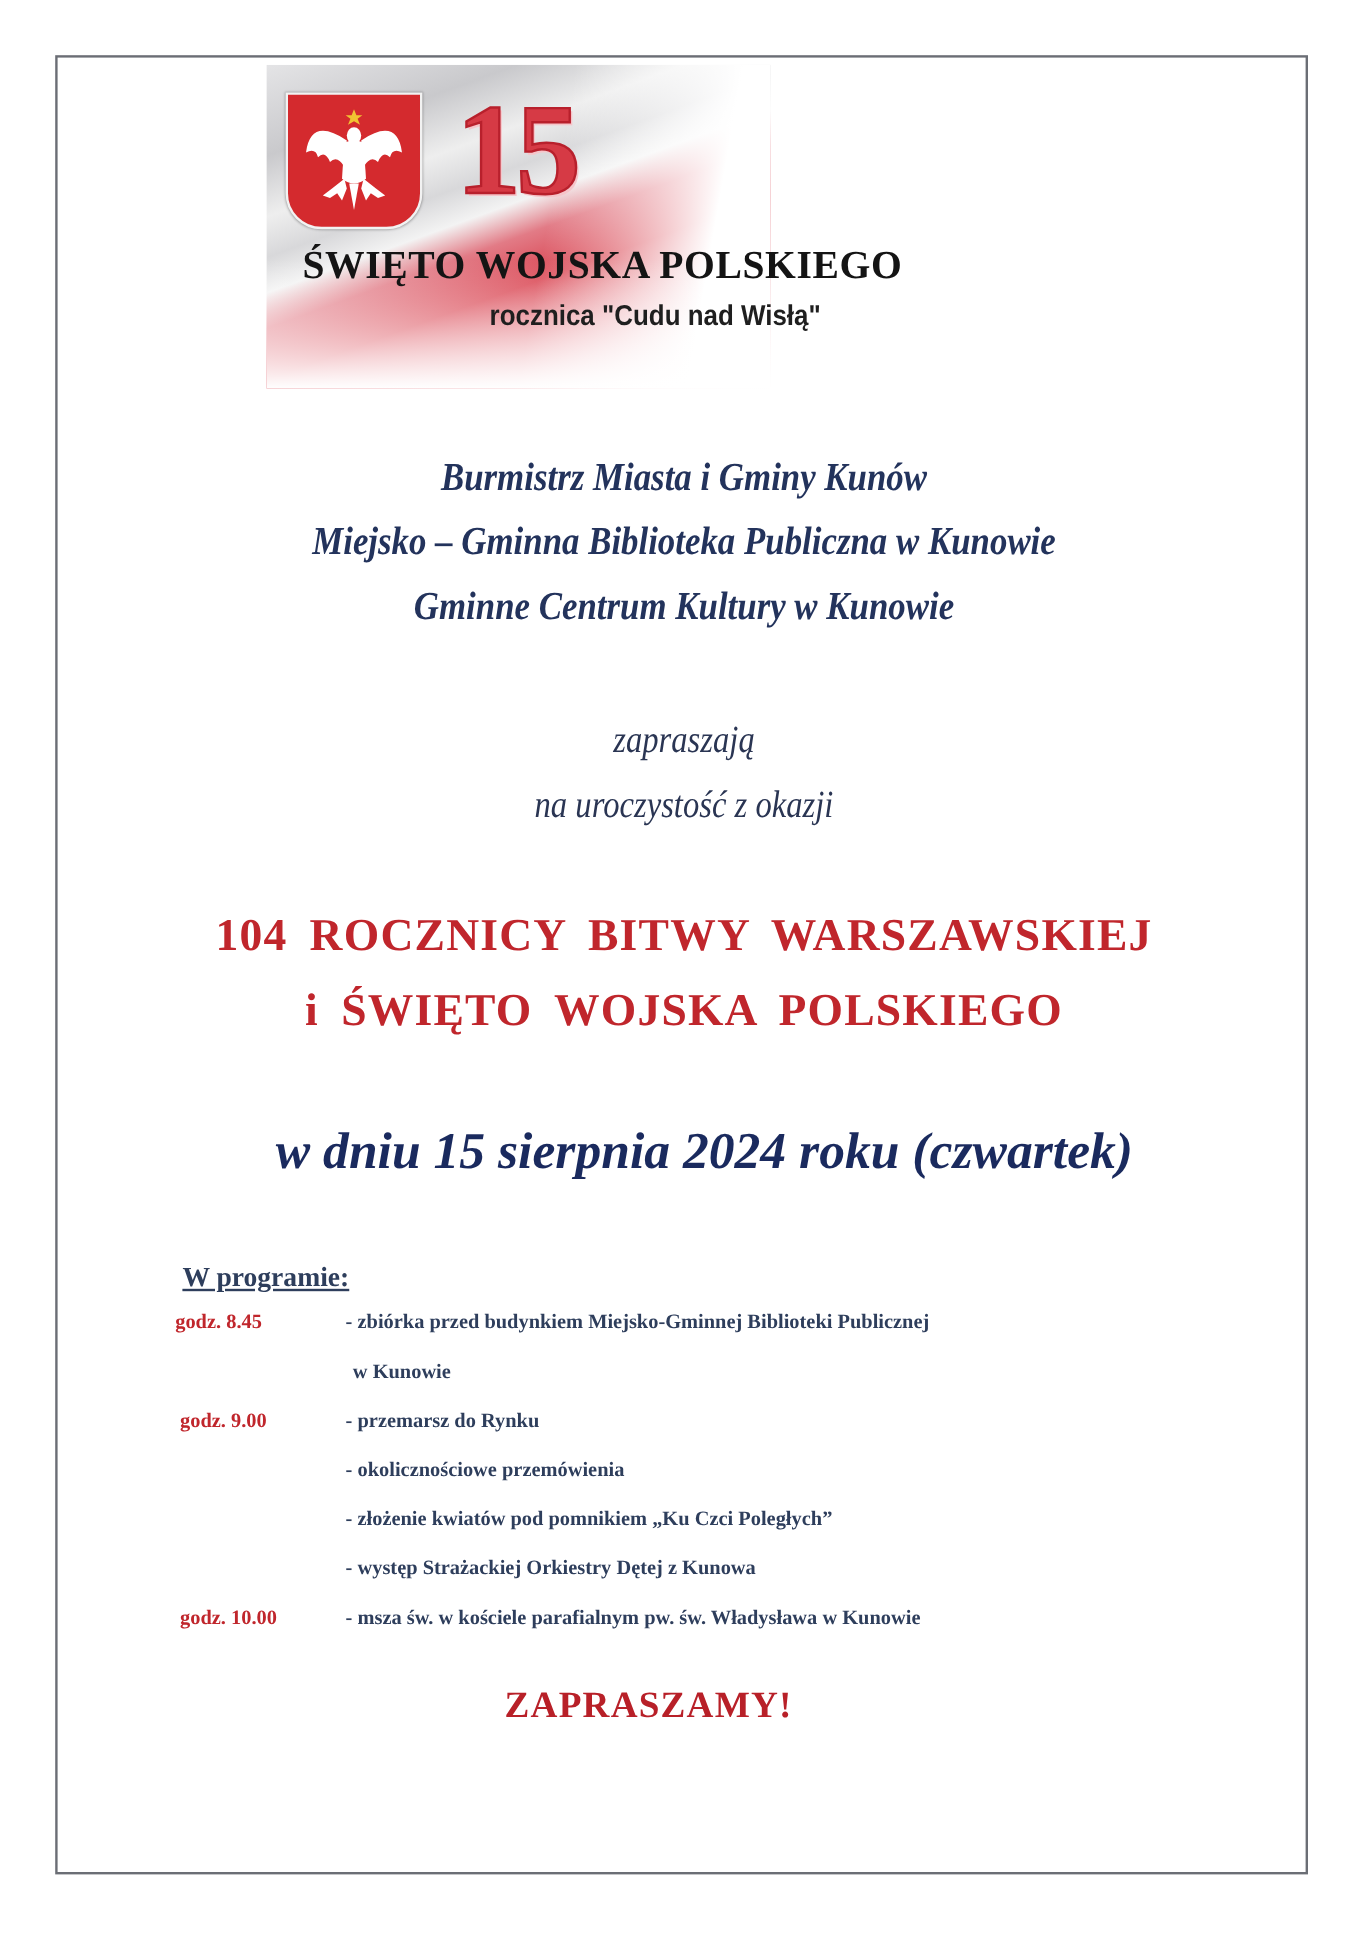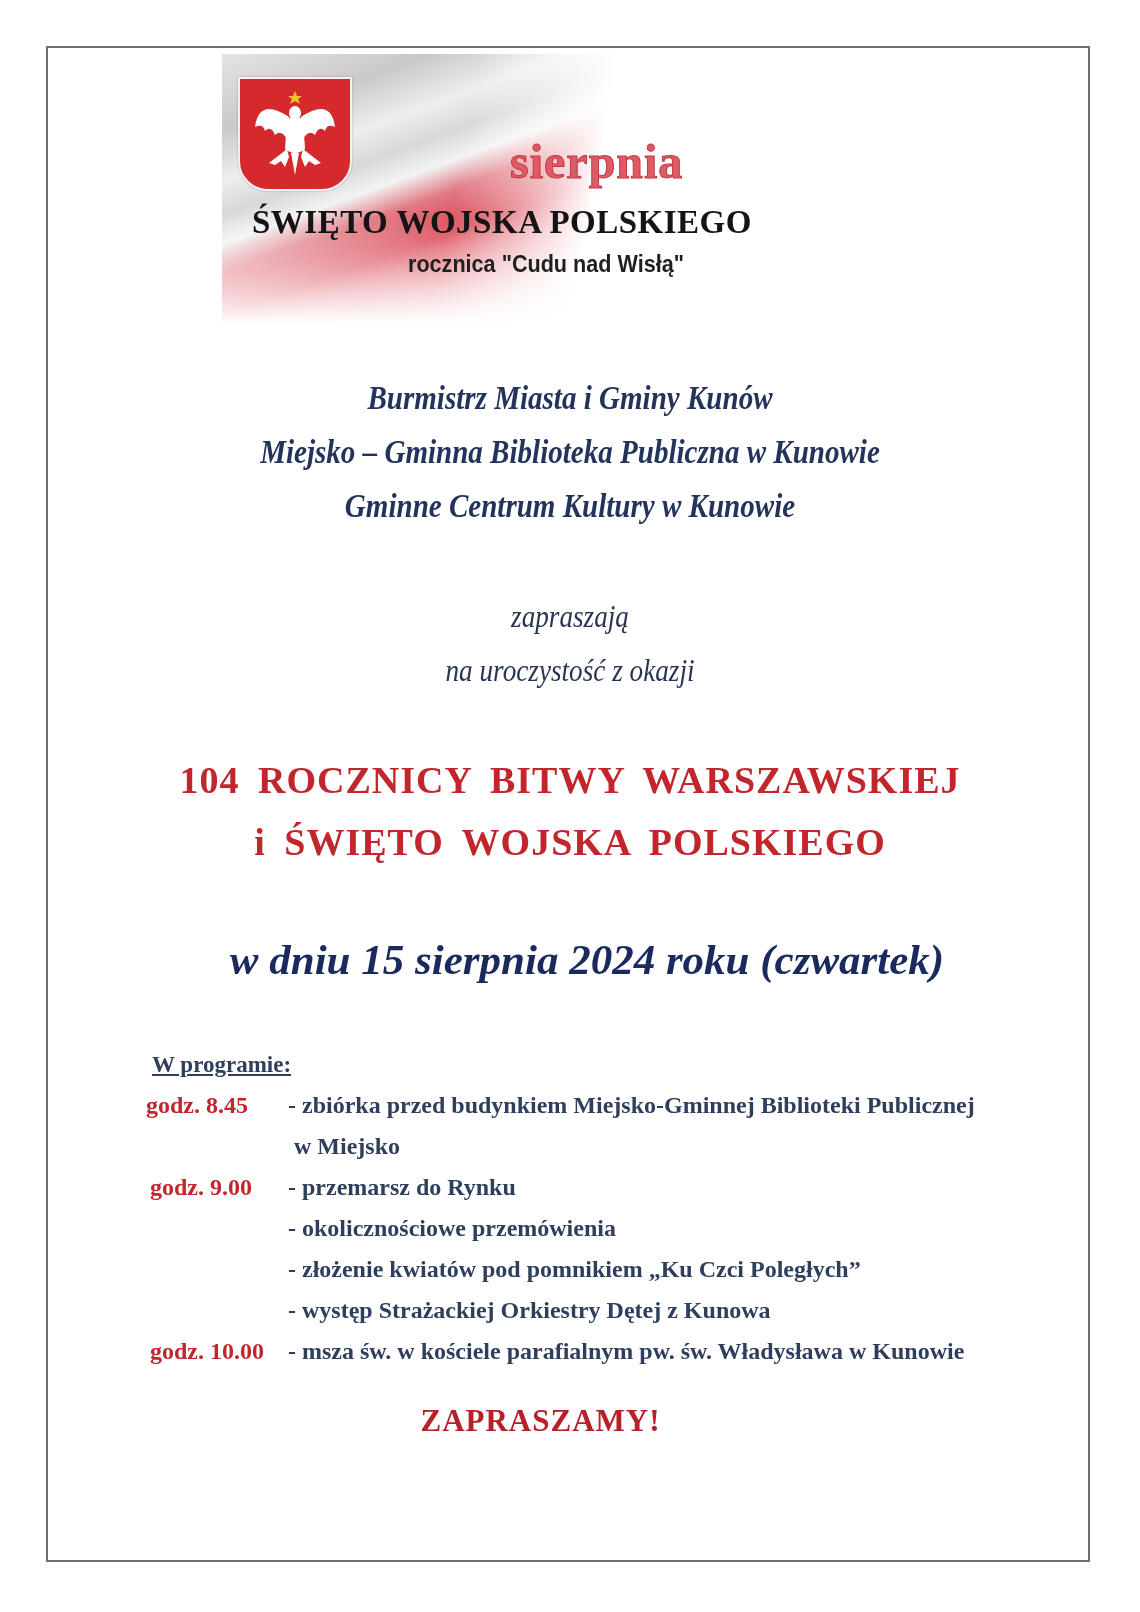--- a/index.html
+++ b/index.html
@@ -21,21 +21,21 @@
   .swieto-top { position:absolute; left:30px; top:150px; font-family:"Liberation Serif", serif; font-weight:bold; font-size:33px; color:#141414; white-space:nowrap; letter-spacing:0.5px; }
   .rocznica { position:absolute; left:186px; top:196px; font-family:"Liberation Sans", sans-serif; font-weight:bold; font-size:24px; color:#1f1f1f; white-space:nowrap; transform:scaleX(0.9); transform-origin:left; }
 
   .center-line { position:absolute; left:0; width:1140px; text-align:center; white-space:nowrap; }
   .org { font-family:"Liberation Serif", serif; font-style:italic; font-weight:bold; font-size:33px; color:#23335c; transform:scaleX(0.88); }
   .invite { font-family:"Liberation Serif", serif; font-style:italic; font-size:32px; color:#2a3553; transform:scaleX(0.85); }
   .title-red { font-family:"Liberation Serif", serif; font-weight:bold; font-size:38px; color:#c0262c; letter-spacing:1px; word-spacing:8px; }
   .date { font-family:"Liberation Serif", serif; font-style:italic; font-weight:bold; font-size:43px; color:#1a2a5e; }
 
   .prog-head { position:absolute; left:152px; top:1042px; font-family:"Liberation Serif", serif; font-weight:bold; font-size:23px; color:#2e3e5c; text-decoration:underline;margin-top:10px; }
-  .row { position:absolute; white-space:nowrap; font-family:"Liberation Serif", serif; font-weight:bold; font-size:24px; }
+  .row { position:absolute; white-space:nowrap; font-family:"Liberation Serif", serif; font-weight:bold; font-size:17px; }
   .time { color:#c0262c; }
   .desc { color:#2e3e5c; }
   .zapraszamy { position:absolute; left:0; width:1081px; top:1403px; text-align:center; font-family:"Liberation Serif", serif; font-weight:bold; font-size:31px; color:#b82028; letter-spacing:1px; }
 </style>
 </head>
 <body>
 
 <div class="frame"></div>
 
 <div class="banner">
@@ -46,21 +46,21 @@
       <polygon points="44,4 46,9 51,9 47,12 49,17 44,14 39,17 41,12 37,9 42,9" fill="#f1c232"></polygon>
       <ellipse cx="44" cy="26" rx="6" ry="7" fill="#fff"></ellipse>
       <path d="M38,30 Q8,10 4,40 Q12,36 14,44 Q20,38 24,48 Q30,42 36,52 Z" fill="#fff"></path>
       <path d="M50,30 Q80,10 84,40 Q76,36 74,44 Q68,38 64,48 Q58,42 52,52 Z" fill="#fff"></path>
       <path d="M36,32 Q44,28 52,32 L54,62 Q44,70 34,62 Z" fill="#fff"></path>
       <path d="M36,62 Q26,70 18,76 L24,78 L30,74 L34,80 L38,70 Z" fill="#fff"></path>
       <path d="M52,62 Q62,70 70,76 L64,78 L58,74 L54,80 L50,70 Z" fill="#fff"></path>
       <path d="M40,66 L44,88 L48,66 Z" fill="#fff"></path>
     </svg>
   </div>
-  <div class="sierpnia">sierpnia</div>
+  <div class="big15">15</div>
   <div class="swieto-top">ŚWIĘTO WOJSKA POLSKIEGO</div>
   <div class="rocznica">rocznica "Cudu nad Wisłą"</div>
 </div>
 
 <div class="center-line org" style="top:380px;">Burmistrz Miasta i Gminy Kunów</div>
 <div class="center-line org" style="top:434px;">Miejsko – Gminna Biblioteka Publiczna w Kunowie</div>
 <div class="center-line org" style="top:488px;">Gminne Centrum Kultury w Kunowie</div>
 
 <div class="center-line invite" style="top:598px;">zapraszają</div>
 <div class="center-line invite" style="top:652px;">na uroczystość z okazji</div>
@@ -72,21 +72,21 @@
 
 <div class="prog-head">W programie:</div>
 
 <div class="row" style="left:146px; top:1092px;">
   <span class="time">godz. 8.45</span>
 </div>
 <div class="row" style="left:288px; top:1092px;">
   <span class="desc">- zbiórka przed budynkiem Miejsko-Gminnej Biblioteki Publicznej</span>
 </div>
 <div class="row" style="left:294px; top:1133px;">
-  <span class="desc">w Miejsko</span>
+  <span class="desc">w Kunowie</span>
 </div>
 <div class="row" style="left:150px; top:1174px;">
   <span class="time">godz. 9.00</span>
 </div>
 <div class="row" style="left:288px; top:1174px;">
   <span class="desc">- przemarsz do Rynku</span>
 </div>
 <div class="row" style="left:288px; top:1215px;">
   <span class="desc">- okolicznościowe przemówienia</span>
 </div>

